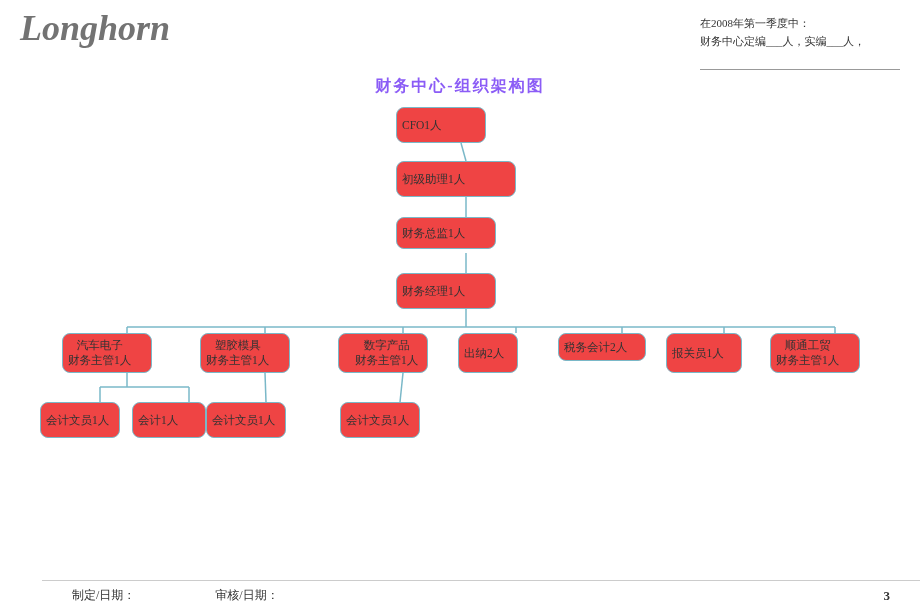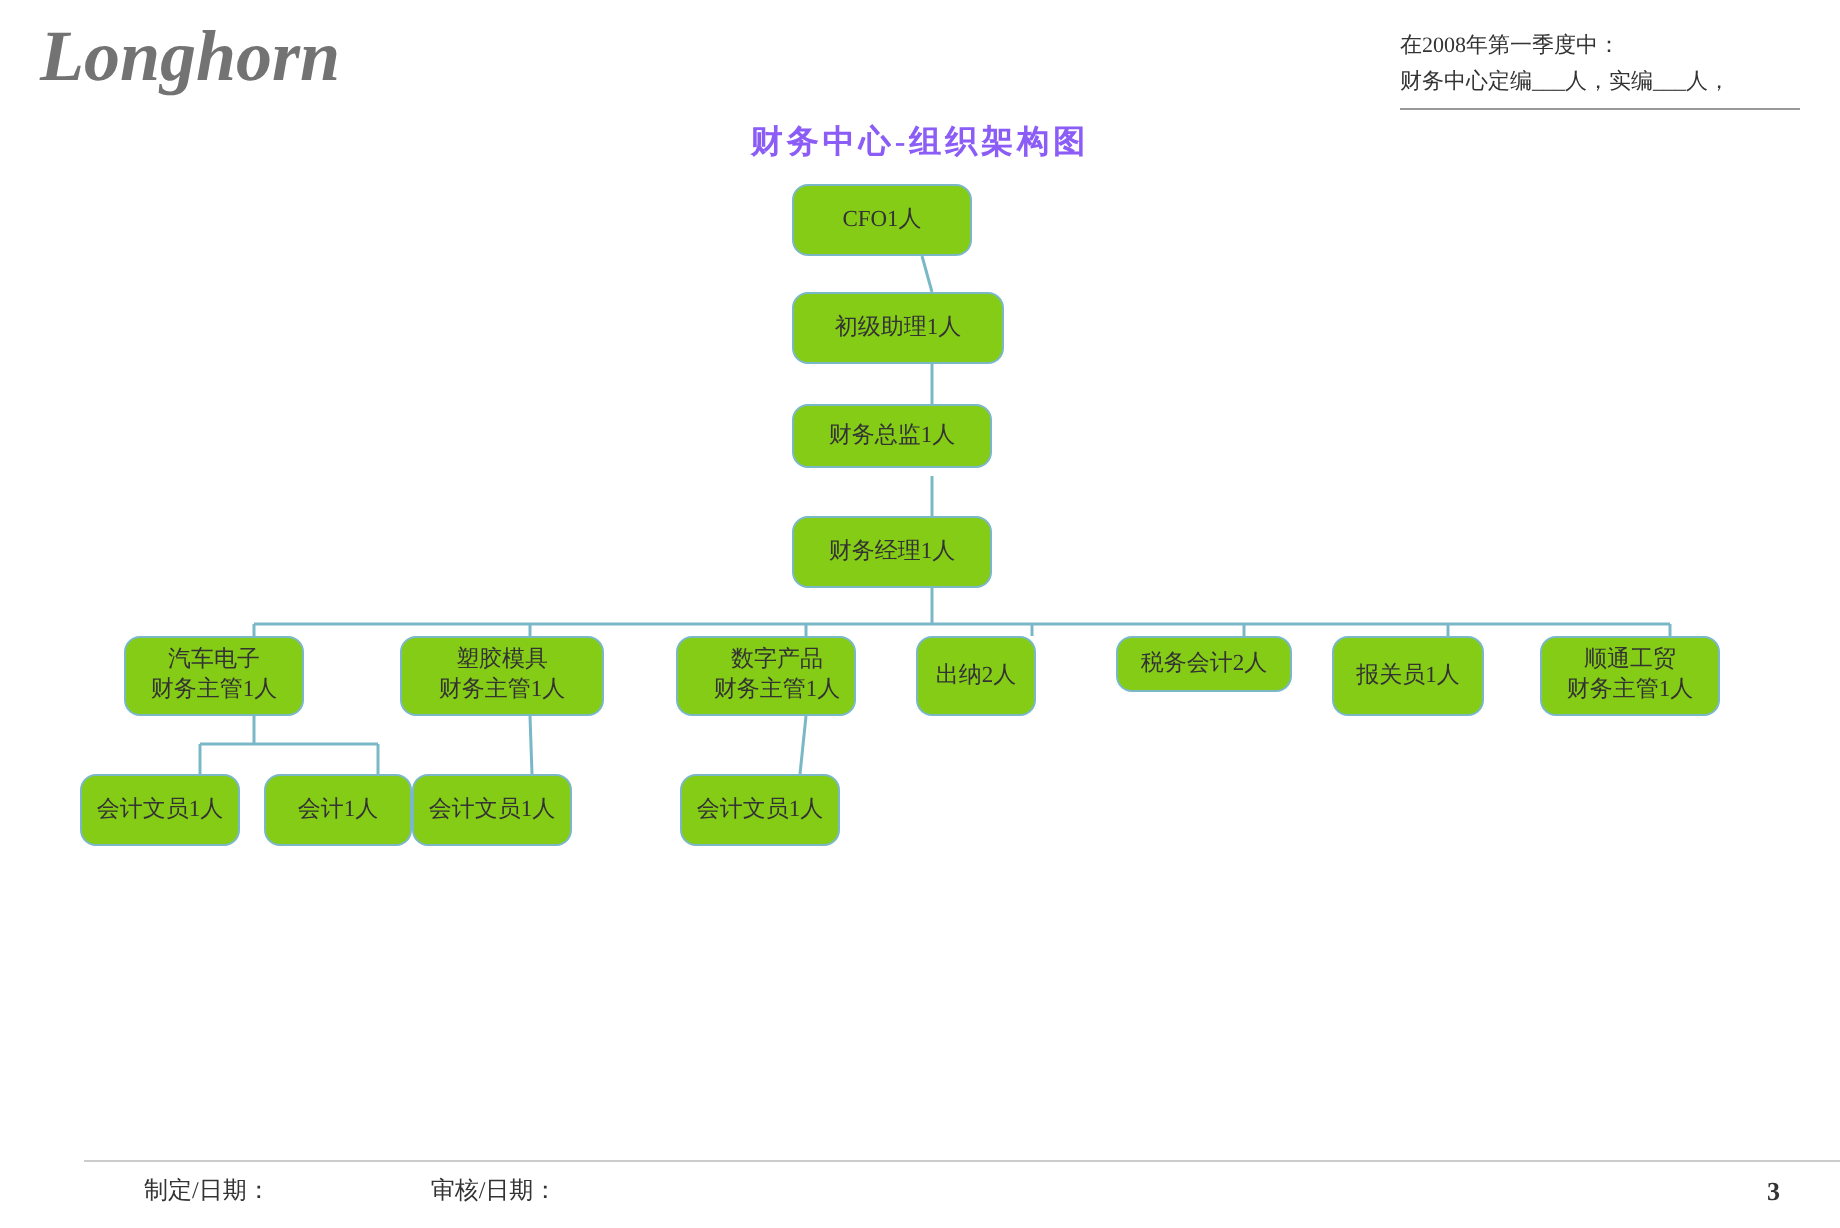--- a/index.html
+++ b/index.html
@@ -26,21 +26,21 @@
       color: #737373;
       font-family: Georgia, serif;
       font-style: italic;
       line-height: 1;
     }
     .top-right-info {
       font-size: 11px;
       color: #333;
       text-align: left;
       border-bottom: 1px solid #999;
-      padding-bottom: 4px;
+      padding-bottom: 19px;
       min-width: 200px;
       margin-top: 5px;
     }
     .top-right-info div { line-height: 1.6; }
 
     
     .page-title {
       text-align: center;
       font-size: 16px;
       font-weight: bold;
@@ -52,29 +52,28 @@
     
     .org-chart {
       position: relative;
       width: 100%;
       padding: 0 20px;
     }
 
     
     .node {
       position: absolute;
-      background: #84cc16;
+      background: #ef4444;
       border: 1.5px solid #7ab8c8;
       border-radius: 8px;
       text-align: center;
       font-size: 11.5px;
       color: #333;
       display: flex;
       align-items: center;
-      justify-content: center;
       line-height: 1.3;
       padding: 3px 5px;
     }
 
     
     .connectors {
       position: absolute;
       top: 0;
       left: 0;
       width: 100%;
@@ -147,38 +146,38 @@
 
     <line x1="245" y1="266" x2="246" y2="295" stroke="#7ab8c8" stroke-width="1.5"></line>
 
     <line x1="383" y1="266" x2="380" y2="295" stroke="#7ab8c8" stroke-width="1.5"></line>
   </svg>
 
   <div class="node" style="left:396px; top:0px; width:90px; height:36px;">
     <span>CFO1人</span>
   </div>
 
-  <div class="node" style="left:396px; top:54px; width:106px; height:36px;">
+  <div class="node" style="left:396px; top:54px; width:120px; height:36px;">
     <span>初级助理1人</span>
   </div>
 
   <div class="node" style="left:396px; top:110px; width:100px; height:32px;">
     <span>财务总监1人</span>
   </div>
 
   <div class="node" style="left:396px; top:166px; width:100px; height:36px;">
     <span>财务经理1人</span>
   </div>
 
   <div class="node" style="left:62px; top:226px; width:90px; height:40px; white-space:pre-line;">
     <span style="white-space:pre-line;">汽车电子
 财务主管1人</span>
   </div>
 
-  <div class="node" style="left:200px; top:226px; width:102px; height:40px;">
+  <div class="node" style="left:200px; top:226px; width:90px; height:40px;">
     <span style="white-space:pre-line;">塑胶模具
 财务主管1人</span>
   </div>
 
   <div class="node" style="left:338px; top:226px; width:90px; height:40px;padding-left:16px;">
     <span style="white-space:pre-line;">数字产品
 财务主管1人</span>
   </div>
 
   <div class="node" style="left:458px; top:226px; width:60px; height:40px;">

